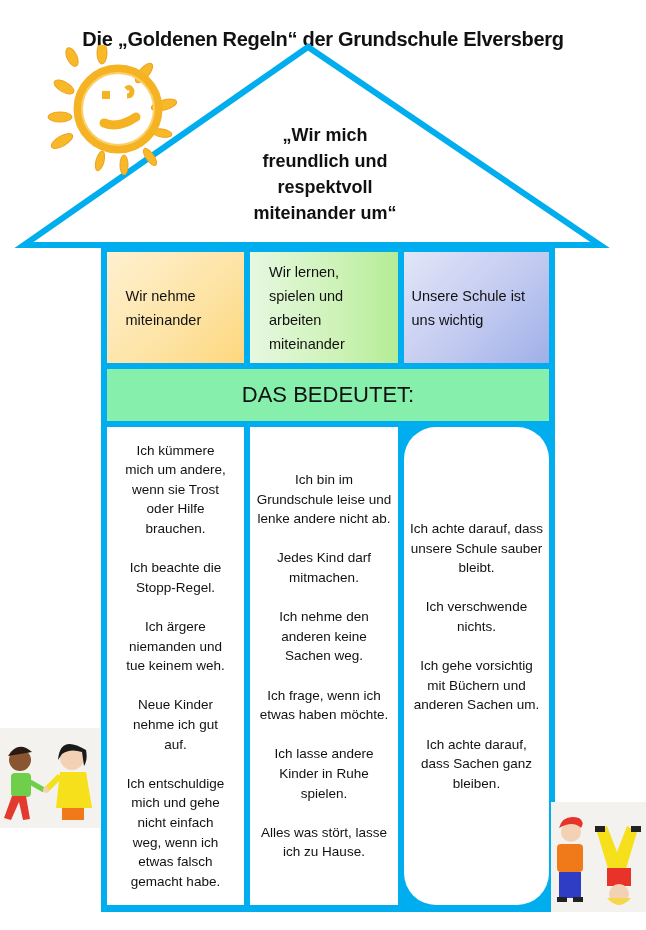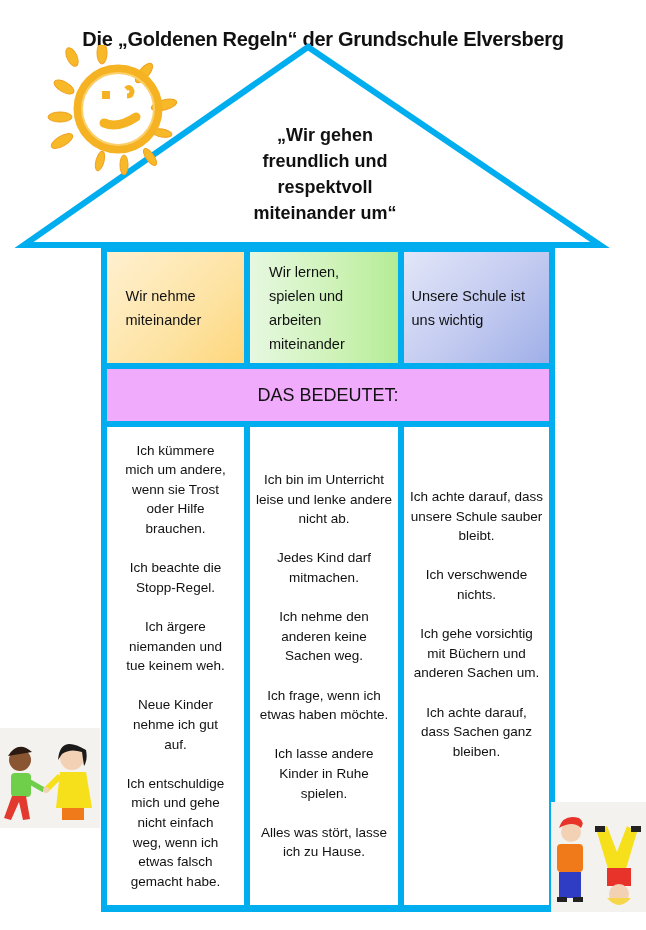--- a/index.html
+++ b/index.html
@@ -26,22 +26,22 @@
     .pillar {
       position:absolute; top:7px; height:111px;
       display:flex; align-items:center; justify-content:center; text-align:left;
       font-size:14.5px; line-height:24px;
     }
     .p1 { left:6px; width:137px; background:linear-gradient(135deg,#fff0d0 0%,#fde3a3 60%,#fdd77d 100%); }
     .p2 { left:149px; width:148px; background:linear-gradient(90deg,#e6f8e0 0%,#cdf2b6 60%,#b4ec95 100%); }
     .p3 { left:303px; width:145px; background:linear-gradient(135deg,#e2e6f8 0%,#c2caf0 55%,#9fafe8 100%); }
     .meaning {
       position:absolute; left:6px; top:124px; width:442px; height:52px;
-      background:#f0abfc; display:flex; align-items:center; justify-content:center;
-      font-size:18px;
+      background:#86efac; display:flex; align-items:center; justify-content:center;
+      font-size:22px;
     }
     .col {
       position:absolute; top:182px; height:478px; background:#fff;
       display:flex; flex-direction:column; justify-content:center; align-items:center;
       text-align:center; font-size:13.5px; line-height:19.6px;
     }
     .c1 { left:6px; width:137px; }
     .c2 { left:149px; width:148px; }
     .c3 { left:303px; width:145px; }
     .col p { margin:0 0 19.6px 0; padding:0 6px; }
@@ -73,21 +73,21 @@
     <ellipse cx="22" cy="96" rx="5" ry="12" transform="rotate(-120 22 96)"></ellipse>
   </g>
   <circle cx="78" cy="64" r="40" fill="none" stroke="#f5b324" stroke-width="9"></circle>
   <circle cx="78" cy="64" r="36" fill="none" stroke="#fbd06a" stroke-width="2"></circle>
   <rect x="62" y="46" width="8" height="8" fill="#f5b324"></rect>
   <path d="M86 44 q4 -4 6 2 q0 5 -5 5" fill="none" stroke="#f5b324" stroke-width="5"></path>
   <path d="M64 78 q14 6 32 -6" fill="none" stroke="#f5b324" stroke-width="9" stroke-linecap="round"></path>
 </svg>
 
 <div class="motto">
-  <div>„Wir gehen</div>
+  <div>„Wir mich</div>
   <div>freundlich und</div>
   <div>respektvoll</div>
   <div>miteinander um“</div>
 </div>
 
 <div class="house">
   <div class="pillar p1">
     <span style="width:100px">Wir nehme miteinander</span>
   </div>
   <div class="pillar p2">
@@ -101,29 +101,29 @@
 
   <div class="col c1">
     <p style="padding:0 16px">Ich kümmere mich um andere, wenn sie Trost oder Hilfe brauchen.</p>
     <p style="padding:0 18px">Ich beachte die Stopp-Regel.</p>
     <p style="padding:0 12px">Ich ärgere niemanden und tue keinem weh.</p>
     <p style="padding:0 14px">Neue Kinder nehme ich gut auf.</p>
     <p style="padding:0 18px">Ich entschuldige mich und gehe nicht einfach weg, wenn ich etwas falsch gemacht habe.</p>
   </div>
 
   <div class="col c2">
-    <p style="padding:0 6px">Ich bin im Unterricht leise und lenke andere nicht ab.</p>
+    <p style="padding:0 6px">Ich bin im Grundschule leise und lenke andere nicht ab.</p>
     <p style="padding:0 22px">Jedes Kind darf mitmachen.</p>
     <p style="padding:0 20px">Ich nehme den anderen keine Sachen weg.</p>
     <p style="padding:0 6px">Ich frage, wenn ich etwas haben möchte.</p>
     <p style="padding:0 20px">Ich lasse andere Kinder in Ruhe spielen.</p>
     <p style="padding:0 6px">Alles was stört, lasse ich zu Hause.</p>
   </div>
 
-  <div class="col c3" style="justify-content:flex-start; padding-top:60px; box-sizing:border-box;">
+  <div class="col c3" style="justify-content:flex-start; padding-top:92px; box-sizing:border-box;border-radius:32px;">
     <p style="padding:0 6px">Ich achte darauf, dass unsere Schule sauber bleibt.</p>
     <p style="padding:0 20px">Ich verschwende nichts.</p>
     <p style="padding:0 6px">Ich gehe vorsichtig mit Büchern und anderen Sachen um.</p>
     <p style="padding:0 8px">Ich achte darauf, dass Sachen ganz bleiben.</p>
   </div>
 </div>
 
 <svg class="kids-left" viewBox="0 0 100 100">
   <rect width="100" height="100" fill="#f4f2ee"></rect>
 

